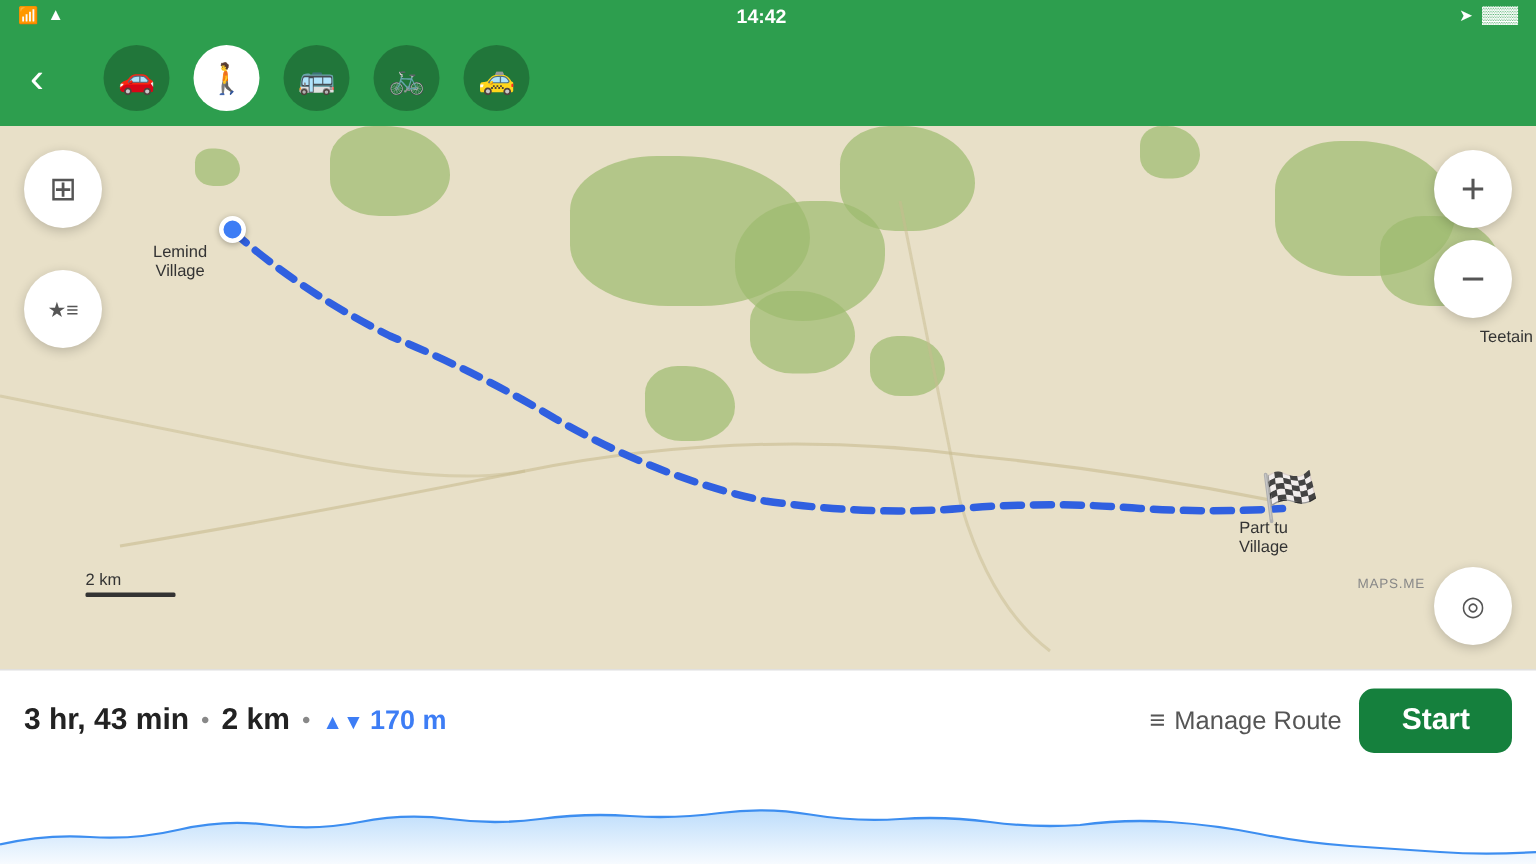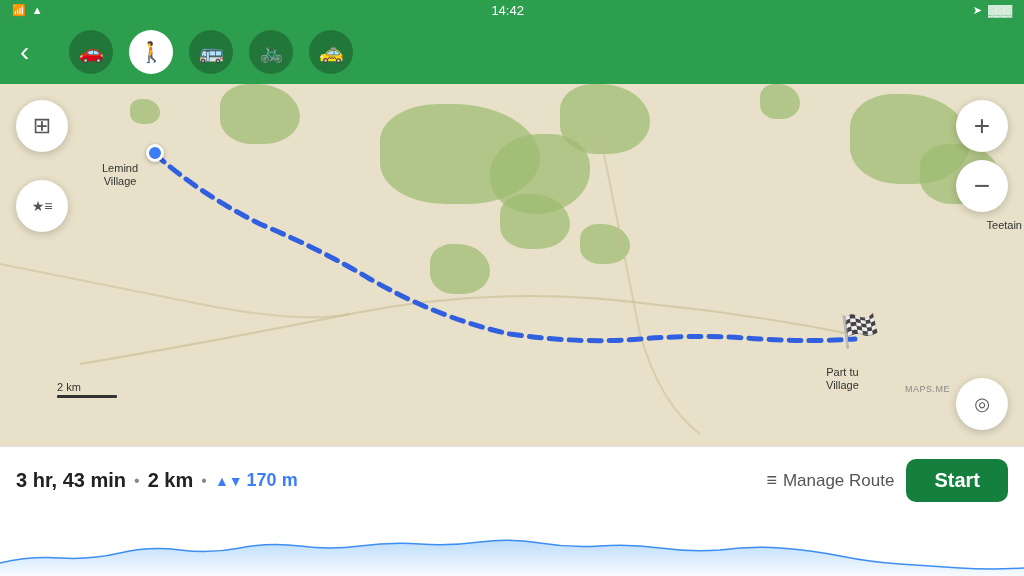--- a/index.html
+++ b/index.html
@@ -4,21 +4,21 @@
   <style>
     * { margin: 0; padding: 0; box-sizing: border-box; }
     body { width: 1024px; height: 576px; overflow: hidden; font-family: -apple-system, BlinkMacSystemFont, 'Helvetica Neue', Arial, sans-serif; background: #f5f0e8; }
 
     
     .status-bar {
       position: absolute; top: 0; left: 0; right: 0; height: 20px;
       background: #2d9e4e; display: flex; align-items: center; justify-content: space-between; padding: 0 12px; z-index: 100;
     }
     .status-left { display: flex; gap: 6px; align-items: center; }
-    .status-center { color: white; font-size: 13px; font-weight: 400; }
+    .status-center { color: white; font-size: 13px; font-weight: 700; }
     .status-right { display: flex; gap: 6px; align-items: center; }
     .status-icon { color: white; font-size: 11px; }
 
     
     .nav-bar {
       position: absolute; top: 20px; left: 0; right: 0; height: 64px;
       background: #2d9e4e; display: flex; align-items: center; padding: 0 20px; z-index: 100; gap: 0;
     }
     .back-btn {
       color: white; font-size: 28px; font-weight: 300; cursor: pointer; margin-right: 40px; line-height: 1;
@@ -183,21 +183,21 @@
 
     <path d="M 155 70 Q 200 110 260 140 Q 320 165 370 195 Q 440 235 510 250 Q 580 260 640 255 Q 700 250 760 255 Q 810 258 855 255" stroke="#3060e0" stroke-width="5" fill="none" stroke-dasharray="12,8" stroke-linecap="round"></path>
   </svg>
 
   <div class="origin-dot" style="top:60px;left:146px;"></div>
 
   <div class="place-label" style="top:78px;left:102px;">Lemind<br>Village</div>
 
   <div class="dest-flag" style="top:228px;left:840px;">🏁</div>
 
-  <div class="place-label" style="top:262px;left:826px;margin-top:20px;">Part tu<br>Village</div>
+  <div class="place-label" style="top:262px;left:826px;">Part tu<br>Village</div>
 
   <div class="place-label" style="top:135px;right:2px;text-align:right;">Teetain</div>
 
   <div class="map-control layers-btn">
     <span>⊞</span>
   </div>
   <div class="map-control zoom-in-btn">+</div>
   <div class="map-control zoom-out-btn">−</div>
   <div class="map-control favorites-btn" style="top:96px;left:16px;">
     <span>★≡</span>

